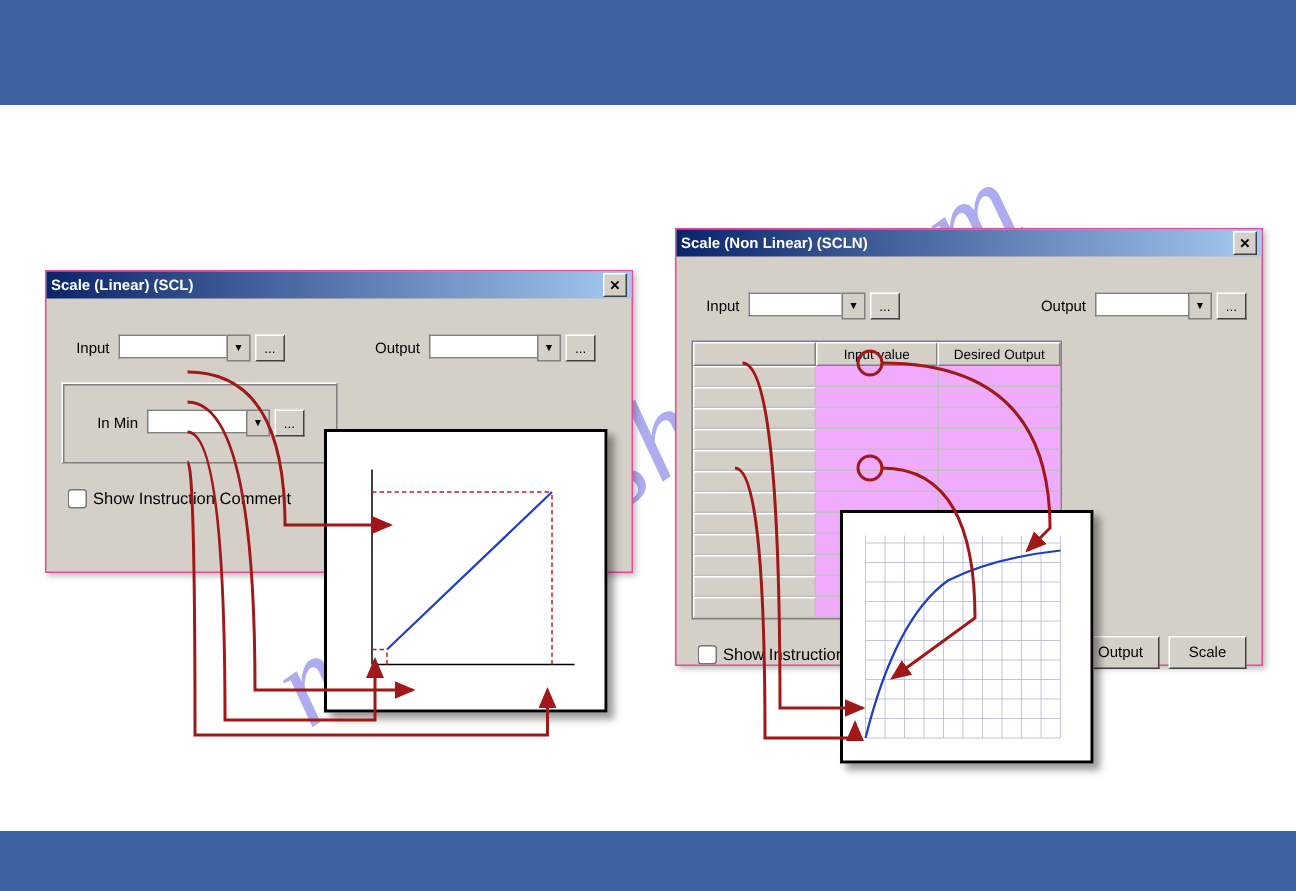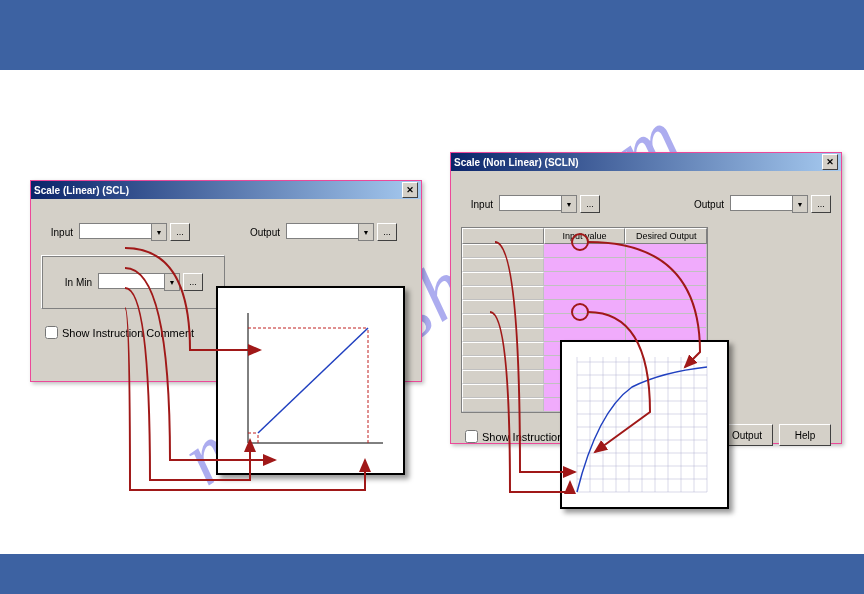--- a/index.html
+++ b/index.html
@@ -190,21 +190,21 @@
           <div></div>
         </div>
     </div>
     <div class="cb">
         <input type="checkbox" style="">
         <span>Show Instruction Comment</span>
       </div>
     <div style="position:absolute;right:10px;bottom:10px;display:flex">
       <span class="btn">OK</span>
       <span class="btn">Output</span>
-      <span class="btn">Help</span>
+      <span class="btn">Scale</span>
     </div>
   </div>
 </div>
 
 <div class="plot" style="left:560px;top:340px;width:165px;height:165px">
   <svg width="165" height="165">
     <g stroke="#b0b0d0" stroke-width="0.5">
       <line x1="15" y1="15" x2="15" y2="150"></line>
         <line x1="28" y1="15" x2="28" y2="150"></line>
         <line x1="41" y1="15" x2="41" y2="150"></line>

